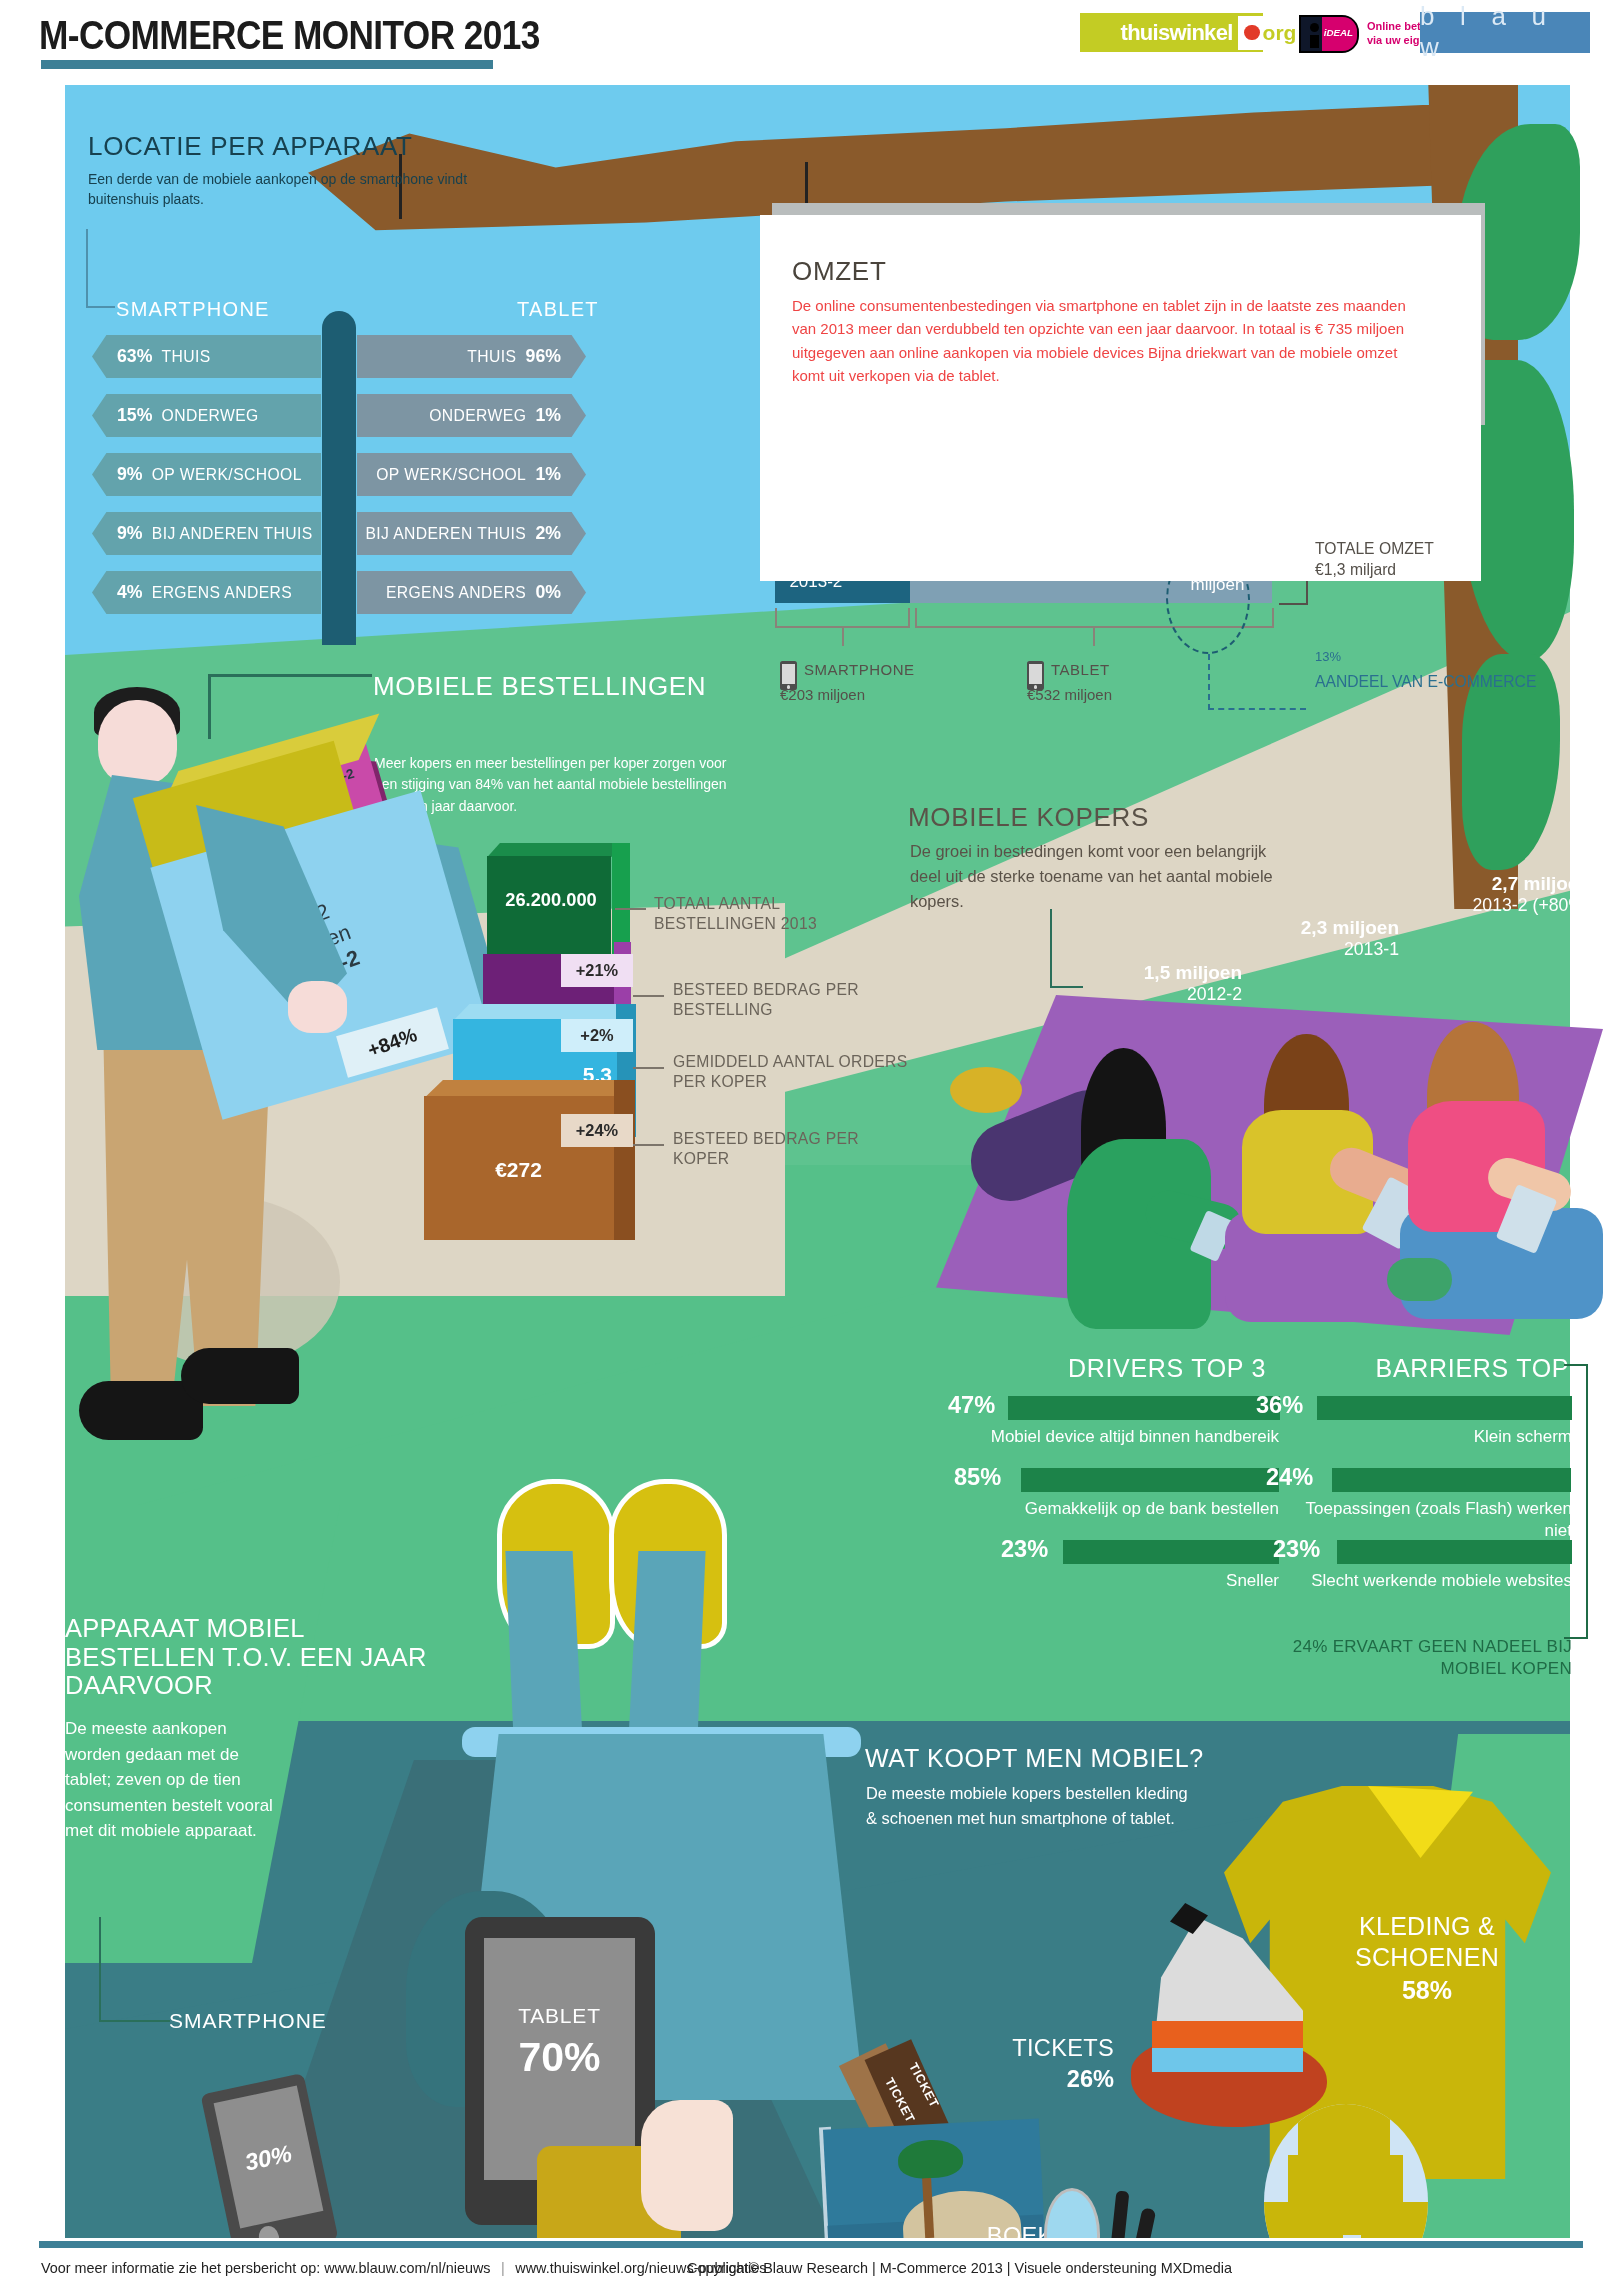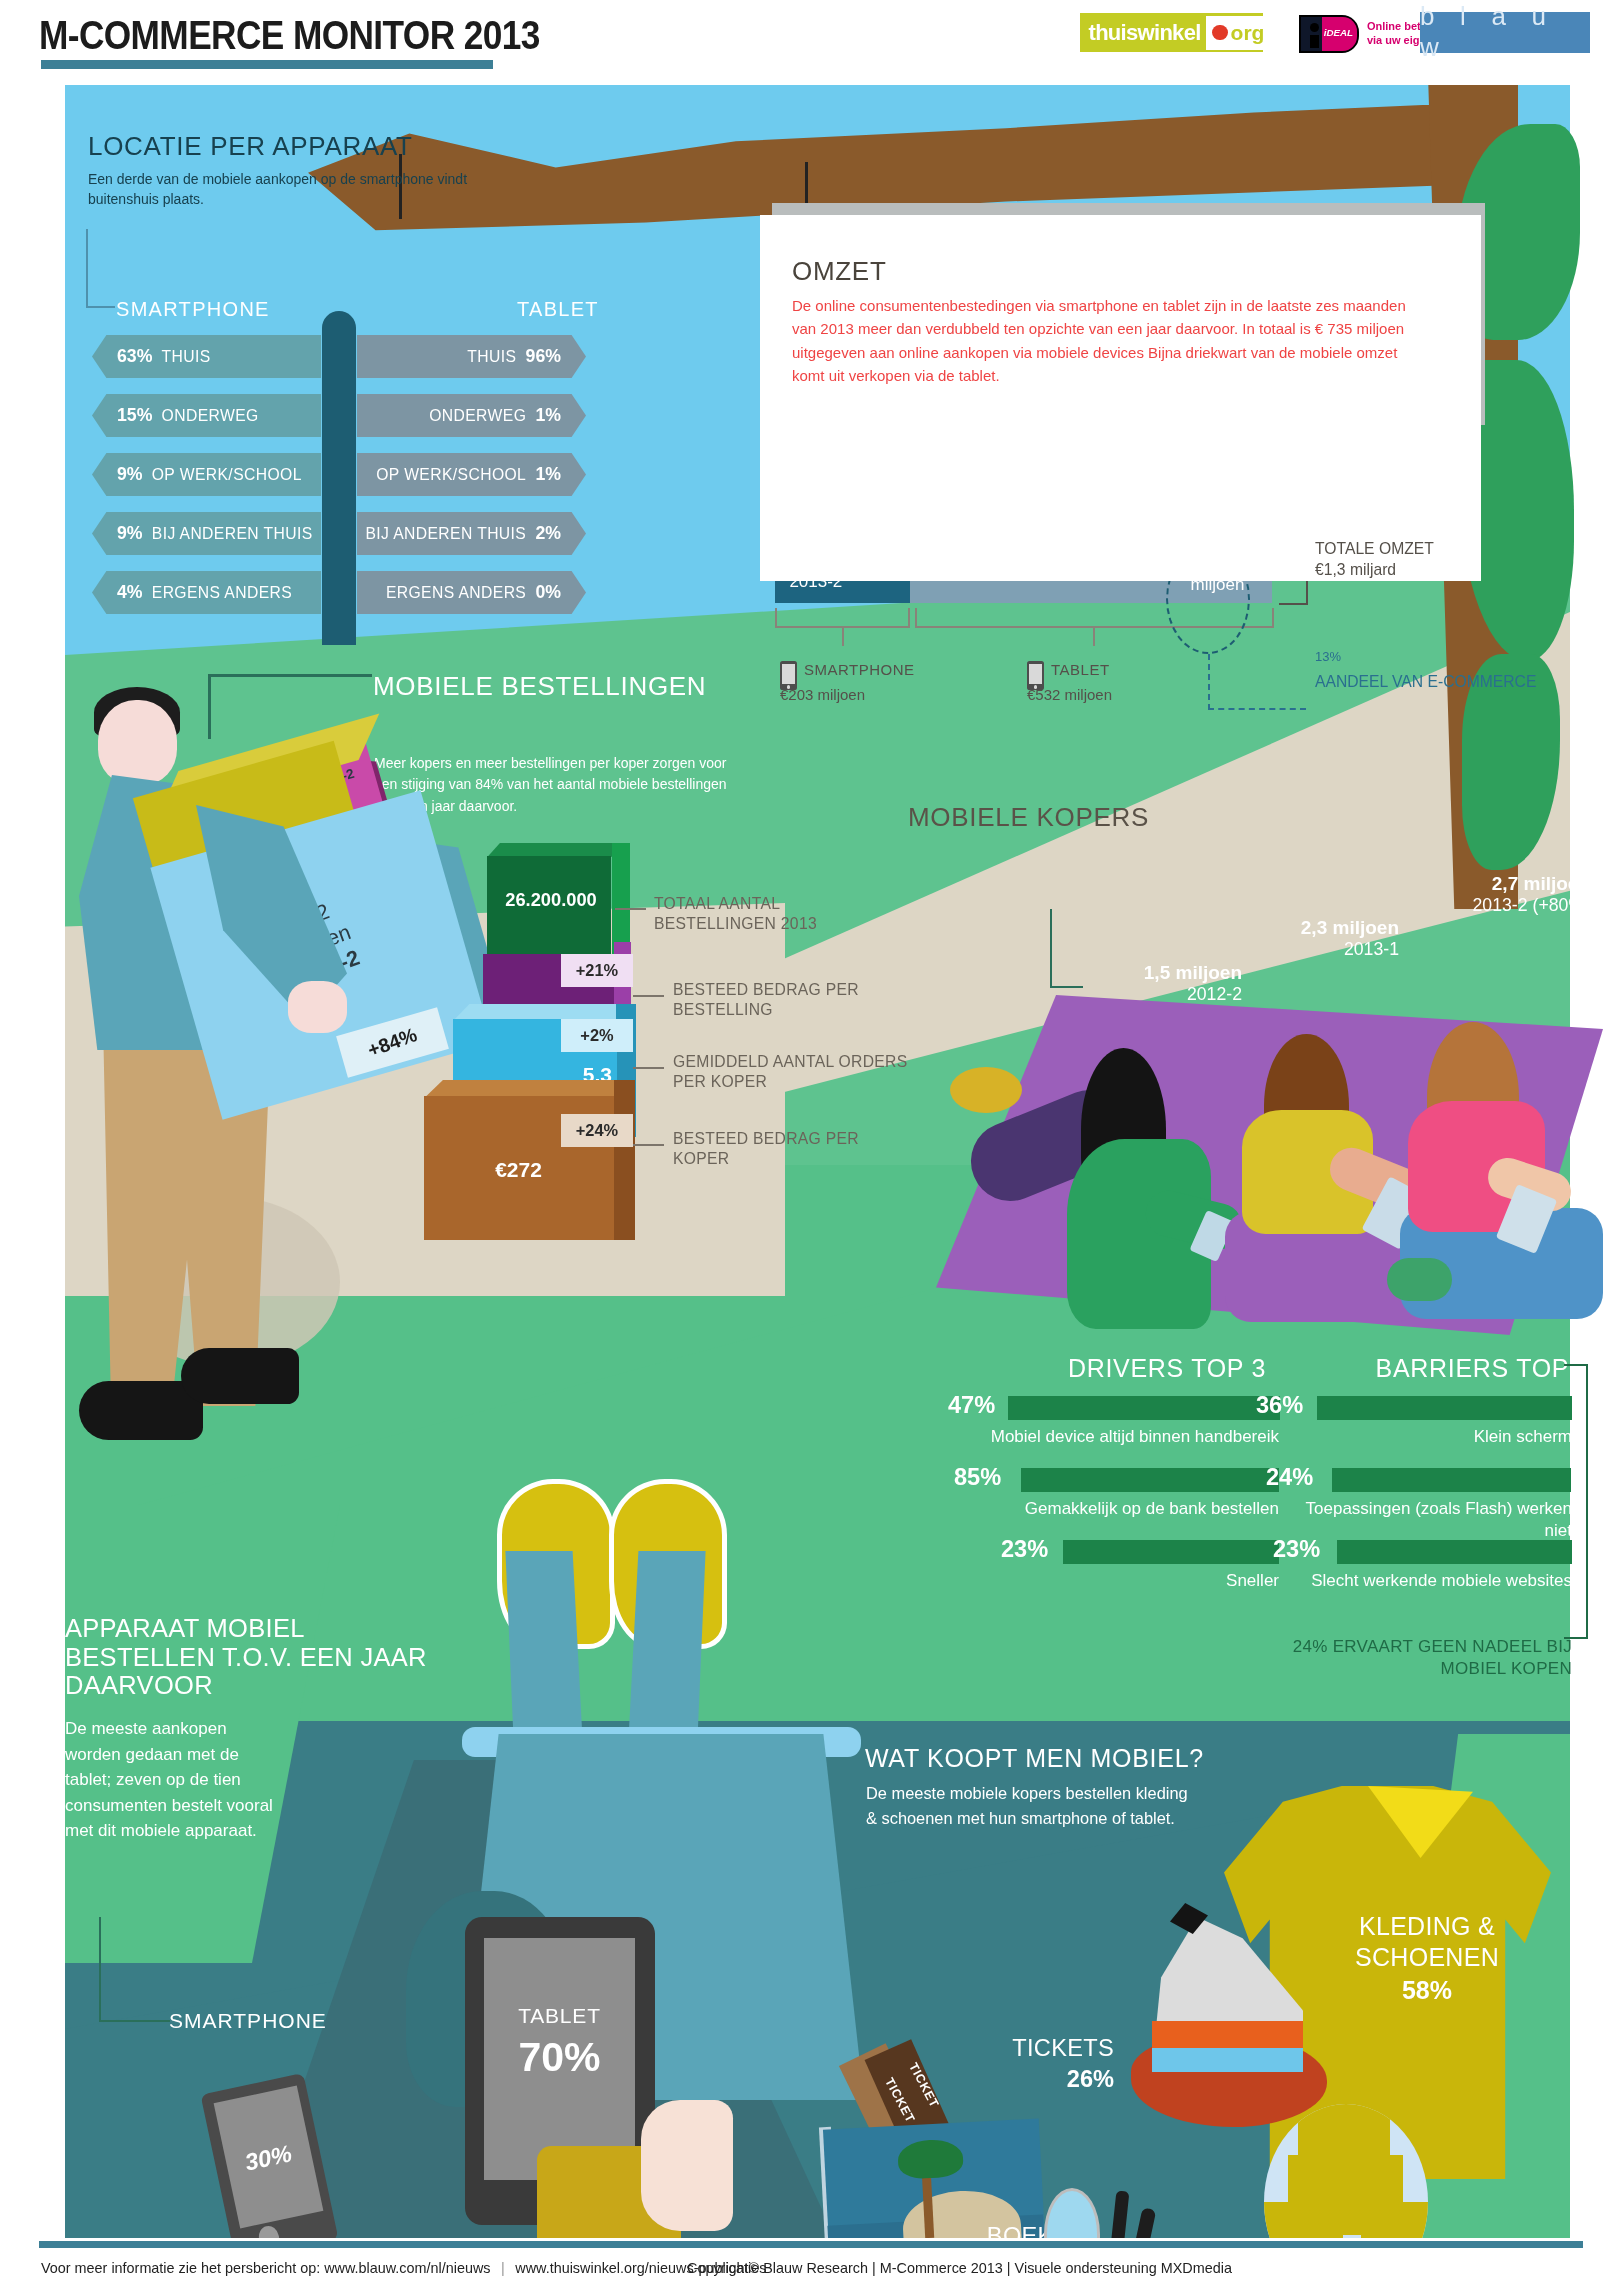--- a/index.html
+++ b/index.html
@@ -11,21 +11,21 @@
   
   #header { position:absolute; left:0; top:0; width:1623px; height:85px; background:#fff; z-index:40; }
   #title {
     position:absolute; left:39px; top:11.8px;
     font-size:41px; font-weight:700; letter-spacing:-0.7px; color:#1c1c1c;
     font-family:"Liberation Sans Narrow","Liberation Sans",sans-serif;
     transform:scaleX(0.86); transform-origin:left top;
   }
   #title-rule { position:absolute; left:41px; top:60px; width:452px; height:9.2px; background:#3d7f96; }
   .logo { position:absolute; top:13px; }
-  #logo-thuiswinkel { left:1080px; width:183px; height:39px; background:#c3cc24; border:2px solid #c3cc24; display:flex; align-items:center; }
+  #logo-thuiswinkel { left:1080px; width:183px; height:39px; background:#c3cc24; border:2px solid #c3cc24; display:flex; align-items:center;padding-left:32px; }
   #logo-thuiswinkel .tw-word { color:#fff; font-size:22px; font-weight:700; padding-left:6.5px; letter-spacing:-0.7px; }
   #logo-thuiswinkel .tw-org { background:#fff; color:#c3cc24; font-size:21px; font-weight:700; margin-left:5.2px; height:34px; display:flex; align-items:center; padding:0 6.5px; }
   #logo-thuiswinkel .tw-dot { width:15.7px; height:15.7px; border-radius:50%; background:#e23a28; display:inline-block; margin-right:2.6px; }
   #logo-ideal { left:1299px; width:216px; height:41px; display:flex; align-items:center; }
   #ideal-mark { width:60px; height:38px; background:#0f172a; border:2.6px solid #000; border-radius:0 17px 17px 0; position:relative; display:flex; align-items:center; }
   #ideal-mark .ideal-pink { position:absolute; right:0; top:0; bottom:0; width:35px; background:#d6006e; border-radius:0 14.4px 14.4px 0; }
   #ideal-mark .ideal-i { position:absolute; left:9.2px; top:6.5px; width:9.2px; height:9.2px; border-radius:50%; background:#000; }
   #ideal-mark .ideal-i2 { position:absolute; left:9.2px; top:18.3px; width:9.2px; height:13px; background:#000; }
   #ideal-mark .ideal-deal { position:absolute; right:3.9px; top:10.5px; color:#fff; font-size:9.8px; font-weight:700; font-style:italic; z-index:2; }
   #ideal-text { margin-left:7.9px; color:#d6006e; font-size:11px; font-weight:700; line-height:1.25; }
@@ -558,20 +558,21 @@
   <div class="abs cl-line" id="cl1"></div>
   <div class="abs cl-text" id="ct1">TOTAAL AANTAL BESTELLINGEN 2013</div>
   <div class="abs cl-line" id="cl2"></div>
   <div class="abs cl-text" id="ct2">BESTEED BEDRAG PER BESTELLING</div>
   <div class="abs cl-line" id="cl3"></div>
   <div class="abs cl-text" id="ct3">GEMIDDELD AANTAL ORDERS PER KOPER</div>
   <div class="abs cl-line" id="cl4"></div>
   <div class="abs cl-text" id="ct4">BESTEED BEDRAG PER KOPER</div>
 
   <div class="abs" id="mk-title">MOBIELE KOPERS</div>
+  <div class="abs" id="mk-text">De groei in bestedingen komt voor een belangrijk deel uit de sterke toename van het aantal mobiele kopers.</div>
   <div class="abs" id="mk-bracket"></div>
 
   <div class="abs" id="mat"></div>
   <div class="abs" id="g1-leg"></div>
   <div class="abs" id="g1-shoe"></div>
   <div class="abs" id="g1-hair"></div>
   <div class="abs" id="g1-top"></div>
   <div class="abs" id="g1-arm"></div>
   <div class="abs" id="g1-phone"></div>
   <div class="abs" id="g2-leg"></div>

